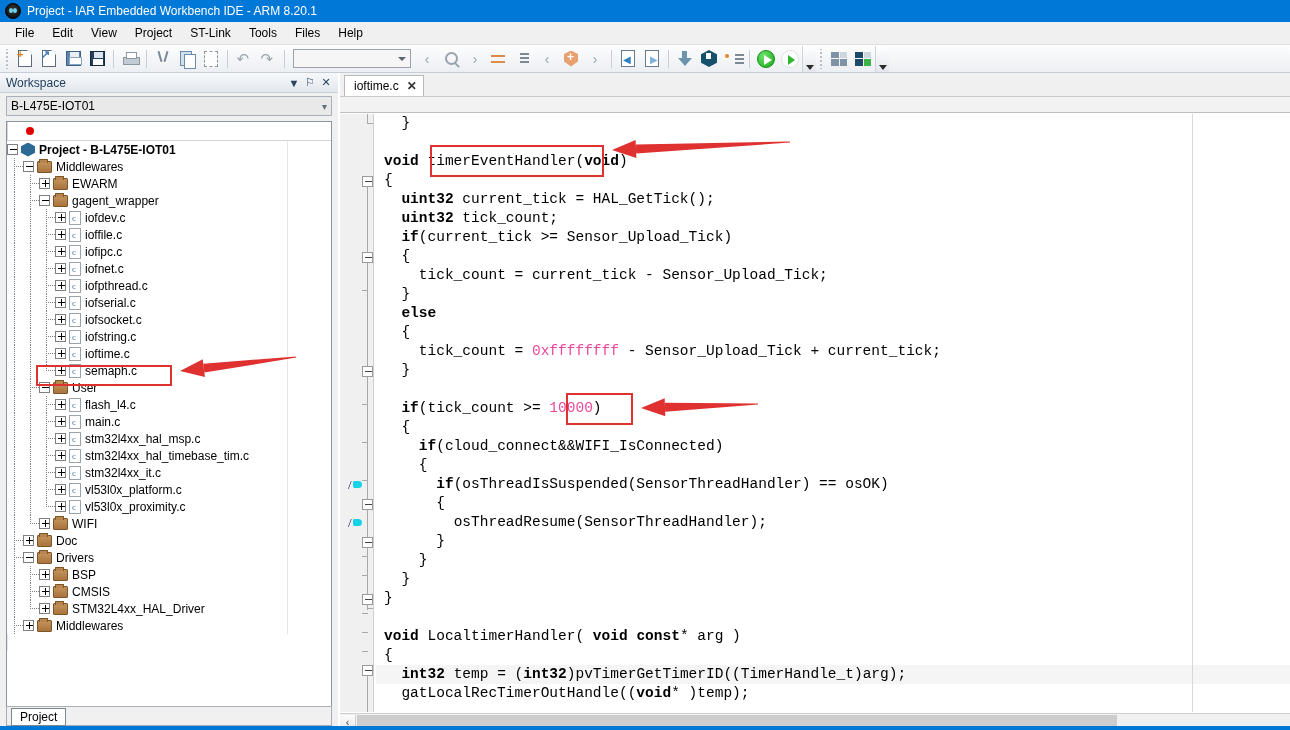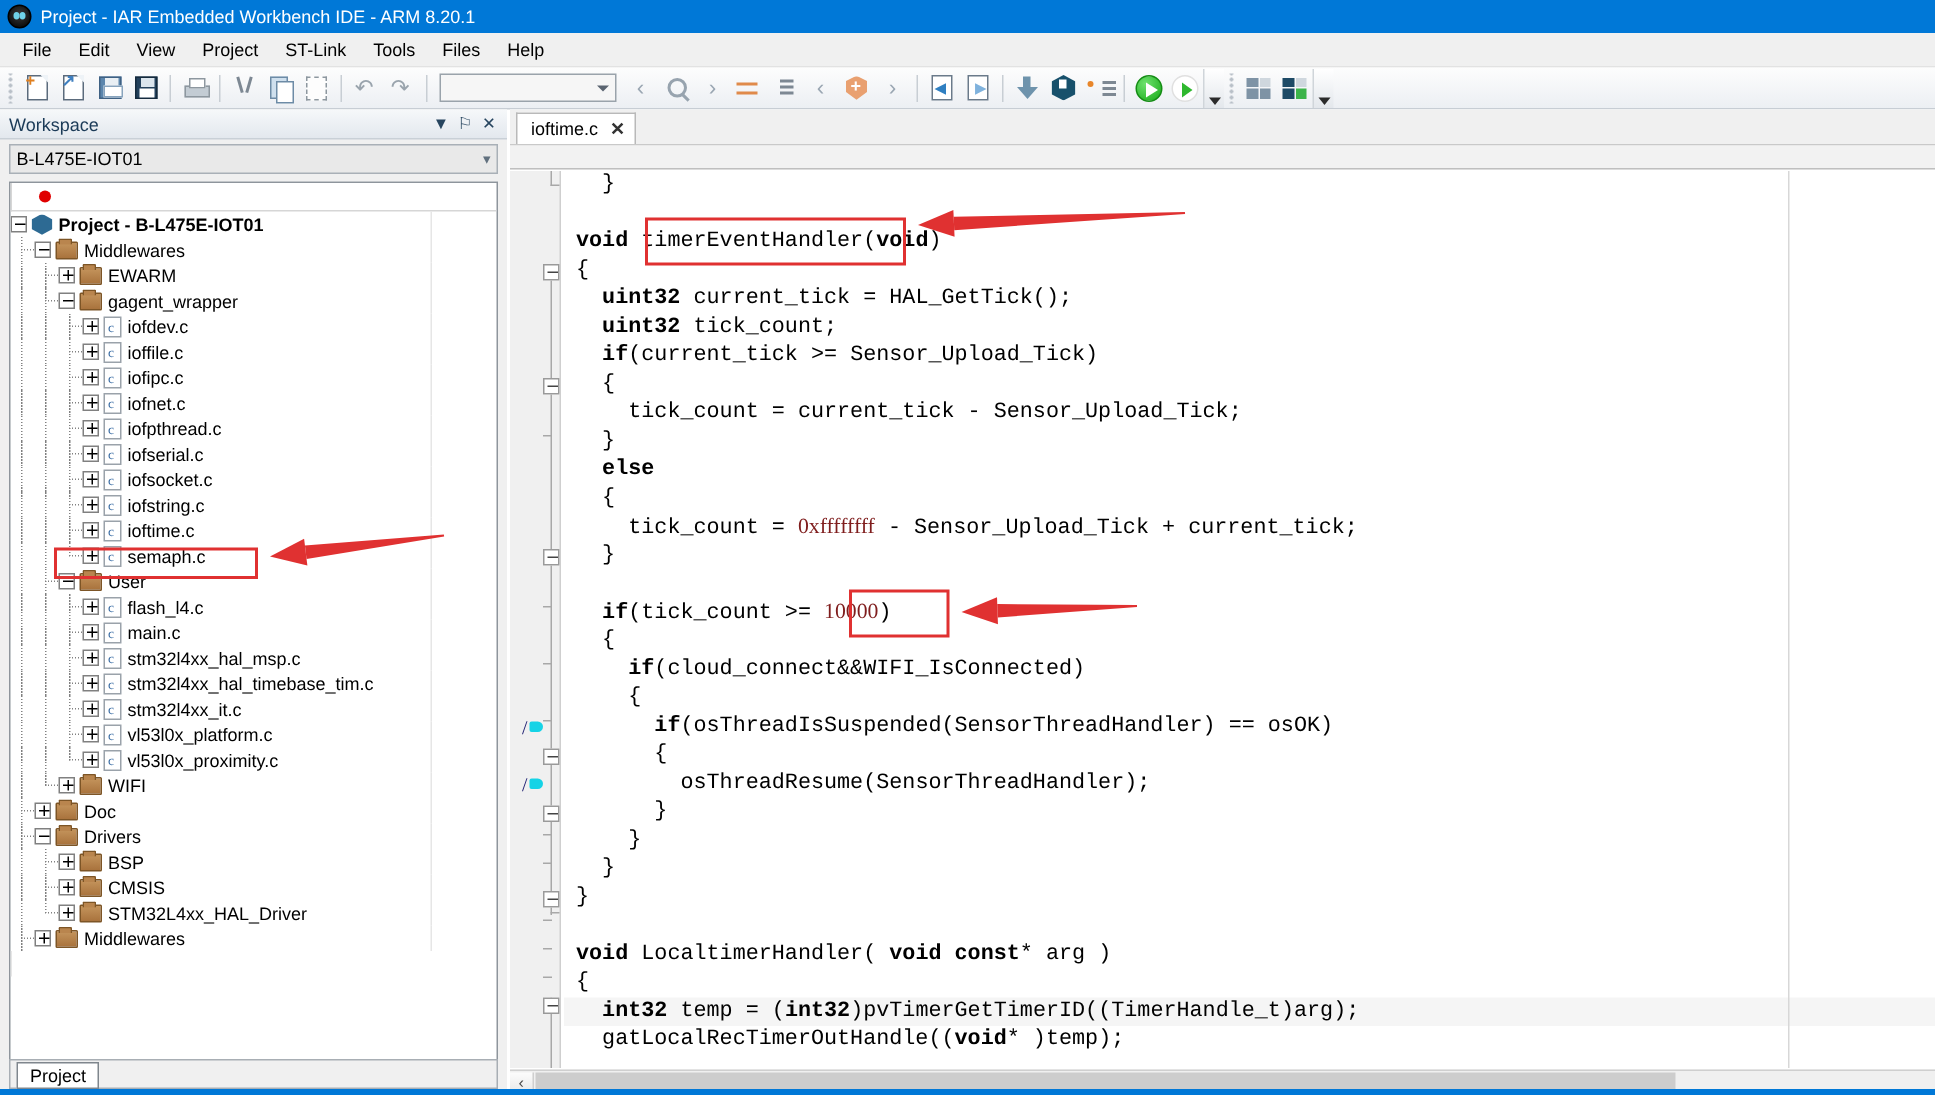--- a/index.html
+++ b/index.html
@@ -262,21 +262,21 @@
      font-family:"Liberation Serif",serif; }
   .bkmark::after { content:""; position:absolute; left:5px; top:2px; width:9px; height:7px;
     background:#15d3e6; border-radius: 2px 5px 5px 2px; }
   .codelines {
     position: absolute; left: 36px; top: 0; width: 914px; height: 598px;
     font-family: "Liberation Mono", monospace; font-size: 14.5px;
     white-space: pre;
   }
   .ln { position: absolute; left: 8px; line-height: 19px; height: 19px; }
   .kw { font-weight: bold; text-align: center; }
-  .num { color: #7f1d1d; font-family: Liberation Serif, serif; }
+  .num { color: #ec4899; }
   .marginline { position:absolute; left:852px; top:0; width:1px; height:598px; background:#d7d7d7; }
   .hl-line { position:absolute; left:36px; width:914px; height:19px; background:#f5f5f5; }
 
   .hscroll {
     position: absolute; left: 0; bottom: 0; width: 950px; height: 17px;
     background: #f0f0f0; border-top: 1px solid #cfcfcf; display:flex; align-items:center;
   }
   .hscroll .lbtn {
     width: 16px; height: 15px; background: linear-gradient(#fcfcfc,#e6e6e6);
     border-right: 1px solid #cfcfcf; display:flex;align-items:center;justify-content:center;

